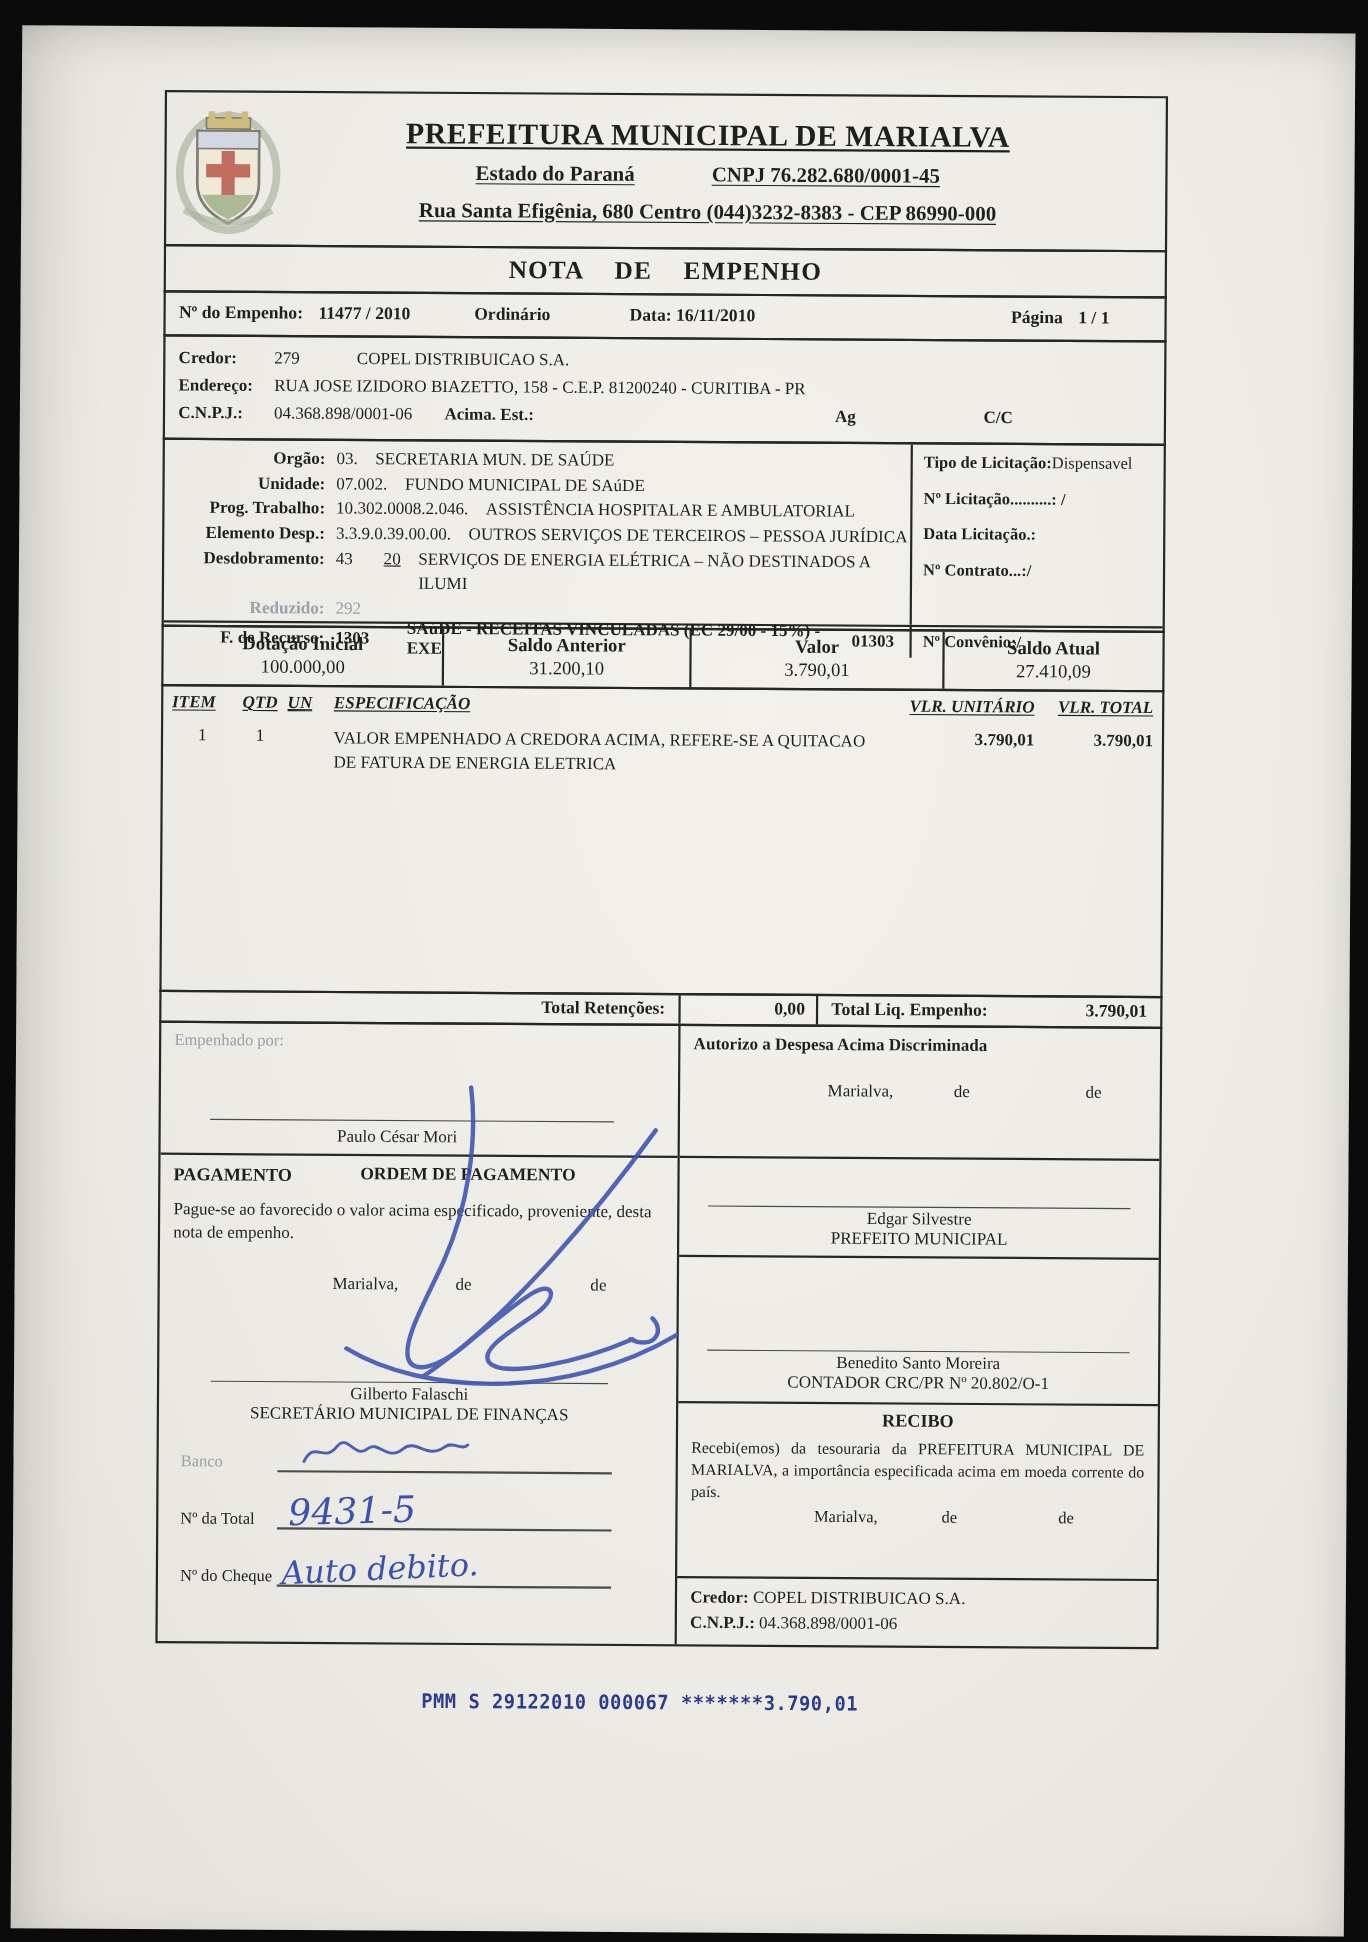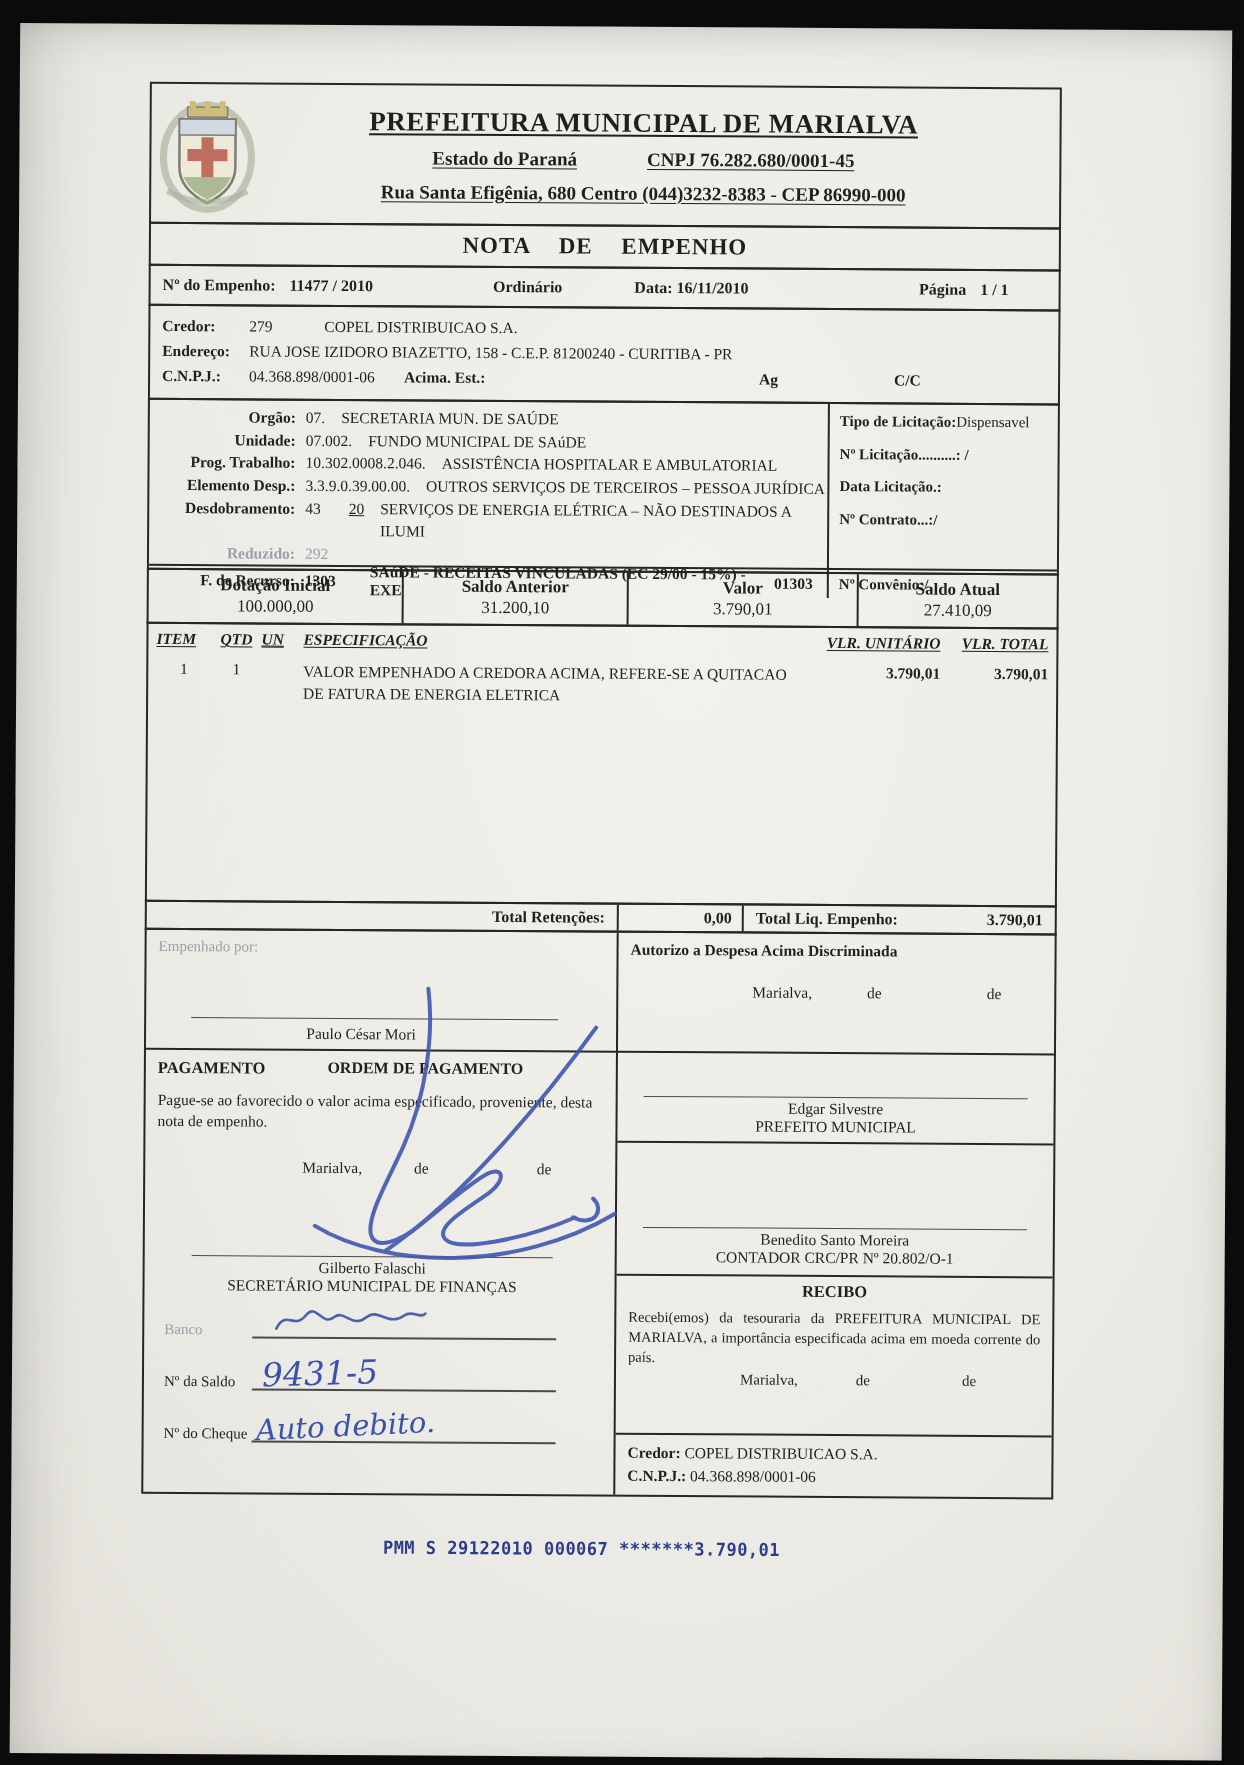--- a/index.html
+++ b/index.html
@@ -33,21 +33,21 @@
   .h-line2 span { text-decoration:underline; text-underline-offset:3px; }
   .h-line3 { margin-top:12px; font-size:19px; font-weight:bold; text-decoration:underline; text-underline-offset:3px; }
 
   
   .title-box { height:44px; display:flex; align-items:center; justify-content:center;
     font-size:23px; font-weight:bold; letter-spacing:1px; word-spacing:22px; }
 
   
   .empenho-row { height:42px; display:flex; align-items:center; font-weight:bold; padding:0 14px 0 12px; font-size:16px; }
   .e-num { margin-left:14px; }
-  .e-tipo { margin-left:120px; }
+  .e-tipo { margin-left:58px; }
   .e-data { margin-left:72px; }
   .e-pag { margin-left:auto; margin-right:36px; }
   .e-pag .gap { display:inline-block; width:14px; }
 
   
   .credor-box { height:96px; padding:7px 12px 0; line-height:1.62; font-size:15.5px; }
   .cr-row { display:flex; position:relative; }
   .cr-lab { width:87px; font-weight:bold; }
   .cr-code { width:75px; }
   .abs { position:absolute; }
@@ -211,21 +211,21 @@
         <span class="abs" style="left:597px; font-weight:bold;">Ag</span>
         <span class="abs" style="left:732px; font-weight:bold;">C/C</span>
       </div>
     </div>
 
     <div class="box class-box">
       <div class="class-main">
         <div class="class-left">
           <div class="c-row">
             <span class="c-lab">Orgão:</span>
-            <span class="c-code">07.</span>
+            <span class="c-code">03.</span>
             <span class="c-desc">SECRETARIA MUN. DE SAÚDE</span>
           </div>
           <div class="c-row">
             <span class="c-lab">Unidade:</span>
             <span class="c-code">07.002.</span>
             <span class="c-desc">FUNDO MUNICIPAL DE SAúDE</span>
           </div>
           <div class="c-row">
             <span class="c-lab">Prog. Trabalho:</span>
             <span class="c-code">10.302.0008.2.046.</span>
@@ -343,21 +343,21 @@
           <div class="bank-rows">
             <div class="bank-row">
               <span class="bank-label faded-label">Banco</span>
               <span class="bank-line">
                 <svg class="hand-banco-svg" width="160" height="34" viewBox="0 0 160 34">
                   <path d="M6 26 C 16 6 24 28 36 12 C 46 0 52 24 64 14 C 74 6 82 26 96 14 C 108 4 118 24 134 12 C 142 6 150 16 155 10" fill="none" stroke="#3b52ad" stroke-width="2.6" stroke-linecap="round" opacity=".9"></path>
                 </svg>
               </span>
             </div>
             <div class="bank-row">
-              <span class="bank-label">Nº da Saldo</span>
+              <span class="bank-label">Nº da Total</span>
               <span class="bank-line">
                 <span class="hand hand-conta">9431-5</span>
               </span>
             </div>
             <div class="bank-row">
               <span class="bank-label">Nº do Cheque</span>
               <span class="bank-line">
                 <span class="hand hand-cheque">Auto debito.</span>
               </span>
             </div>

